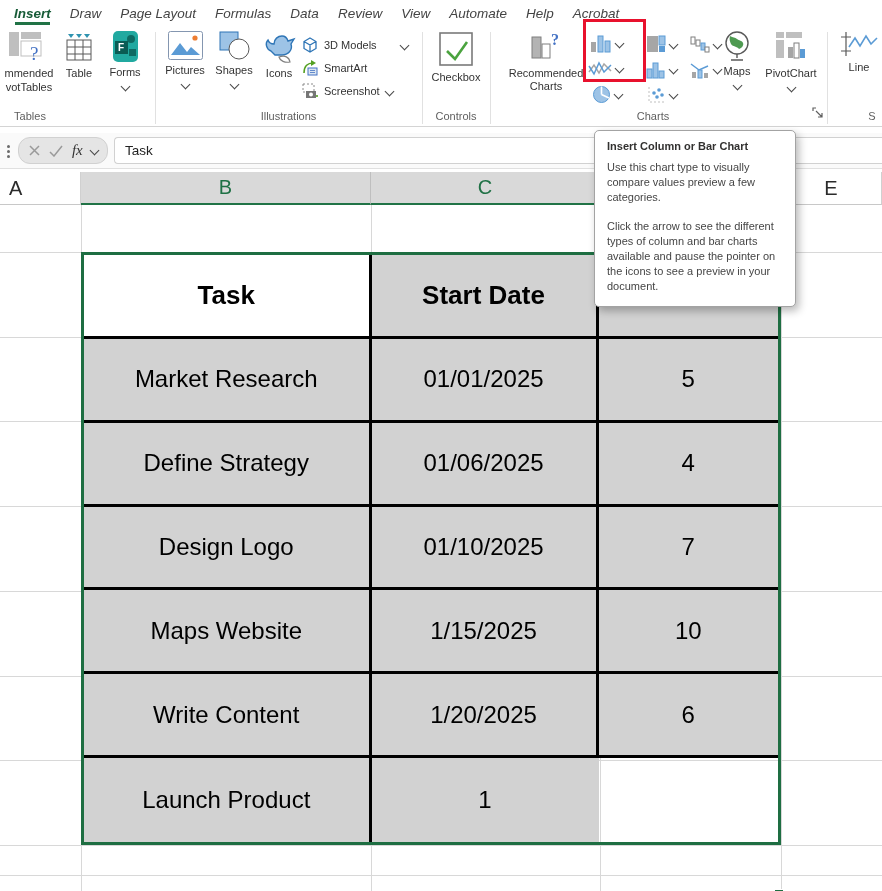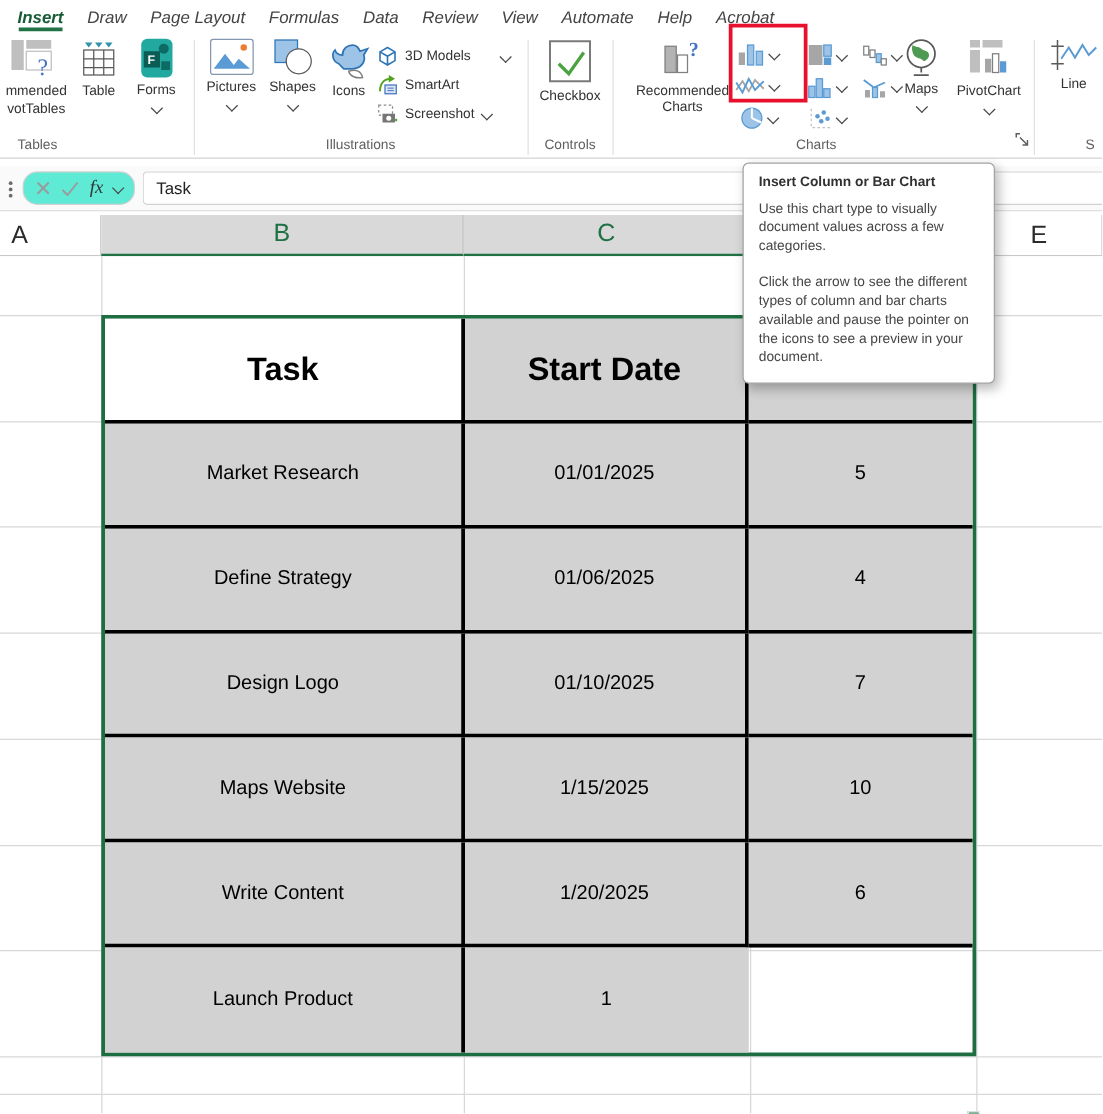--- a/index.html
+++ b/index.html
@@ -27,21 +27,21 @@
   .mini{position:absolute;display:flex;align-items:center;gap:4px;}
   .launcher{position:absolute;left:812px;top:78px;}
   .redbox{position:absolute;left:583px;top:19px;width:57px;height:57px;border:3px solid #e8112d;z-index:9;}
 
   
   .fbar{position:absolute;left:0;top:133px;width:882px;height:36px;background:#fafafa;
         border-bottom:1px solid #e0e0e0;box-sizing:border-box;}
   .vdots{position:absolute;left:7px;top:10px;}
   .vdots i{display:block;width:3px;height:3px;border-radius:50%;background:#6b6b6b;margin:2px 0;}
   .fxbox{position:absolute;left:18px;top:4px;width:90px;height:27px;border:1px solid #d1d1d1;border-radius:12px;
-         background:#5eead4;display:flex;align-items:center;justify-content:space-evenly;box-sizing:border-box;}
+         background:#e5e5e5;display:flex;align-items:center;justify-content:space-evenly;box-sizing:border-box;}
   .fxlabel{font-style:italic;font-family:"Liberation Serif",serif;font-size:15px;color:#333;}
   .finput{position:absolute;left:114px;top:4px;width:768px;height:27px;background:#fff;border:1px solid #d1d1d1;
           border-right:none;border-radius:4px 0 0 4px;box-sizing:border-box;display:flex;align-items:center;
           padding-left:10px;font-size:13.5px;color:#222;}
 
   
   .colhdrs{position:absolute;left:0;top:172px;width:882px;height:33px;}
   .hcell{position:absolute;top:0;height:33px;display:flex;align-items:center;justify-content:center;
          font-size:20px;color:#2b2b2b;background:#fff;border-bottom:1px solid #c8c8c8;
          border-right:1px solid #d0d0d0;box-sizing:border-box;}
@@ -50,21 +50,21 @@
   
   .sheet{position:absolute;left:0;top:205px;width:882px;height:686px;background:#fff;}
   .vgrid{position:absolute;top:0;bottom:0;width:1px;background:#d8d8d8;}
   .hgrid{position:absolute;left:0;right:0;height:1px;background:#d8d8d8;}
 
   
   .xtable{position:absolute;left:81px;top:47px;width:700px;height:593px;border:3px solid #1e6e42;
           box-sizing:border-box;display:grid;grid-template-columns:290fr 229fr 181fr;
           grid-template-rows:repeat(7,1fr);z-index:2;}
   .tcell{display:flex;align-items:center;justify-content:center;background:#d2d2d2;color:#000;
-         border-right:3px solid #000;border-bottom:3px solid #000;font-size:16px;box-sizing:border-box;}
+         border-right:3px solid #000;border-bottom:3px solid #000;font-size:24px;box-sizing:border-box;}
   .tcell.c3{border-right:none;}
   .tcell.r7{border-bottom:none;}
   .tcell.thdr{font-weight:bold;font-size:26px;}
   .tcell.active-cell{background:#fff;}
   .fillhandle{position:absolute;left:774px;top:684px;width:8px;height:8px;background:#1e6e42;
               border:1px solid #fff;z-index:4;}
 
   
   .tooltip{position:absolute;left:594px;top:130px;width:202px;background:#fff;border:1px solid #a3a3a3;
            border-radius:5px;box-shadow:3px 4px 9px rgba(0,0,0,.28);padding:9px 12px 12px;
@@ -374,17 +374,17 @@
       <div class="tcell c3">6</div>
 
       <div class="tcell r7">Launch Product</div>
       <div class="tcell r7 c3">1</div>
     </div>
     <div class="fillhandle"></div>
   </div>
 
   <div class="tooltip">
     <div class="tt-title">Insert Column or Bar Chart</div>
-    <div class="tt-p">Use this chart type to visually document values across a few categories.</div>
+    <div class="tt-p">Use this chart type to visually compare values preview a few categories.</div>
     <div class="tt-p">Click the arrow to see the different types of column and bar charts available and pause the pointer on the icons to see a preview in your document.</div>
   </div>
 
 </div>
 
 </body></html>

